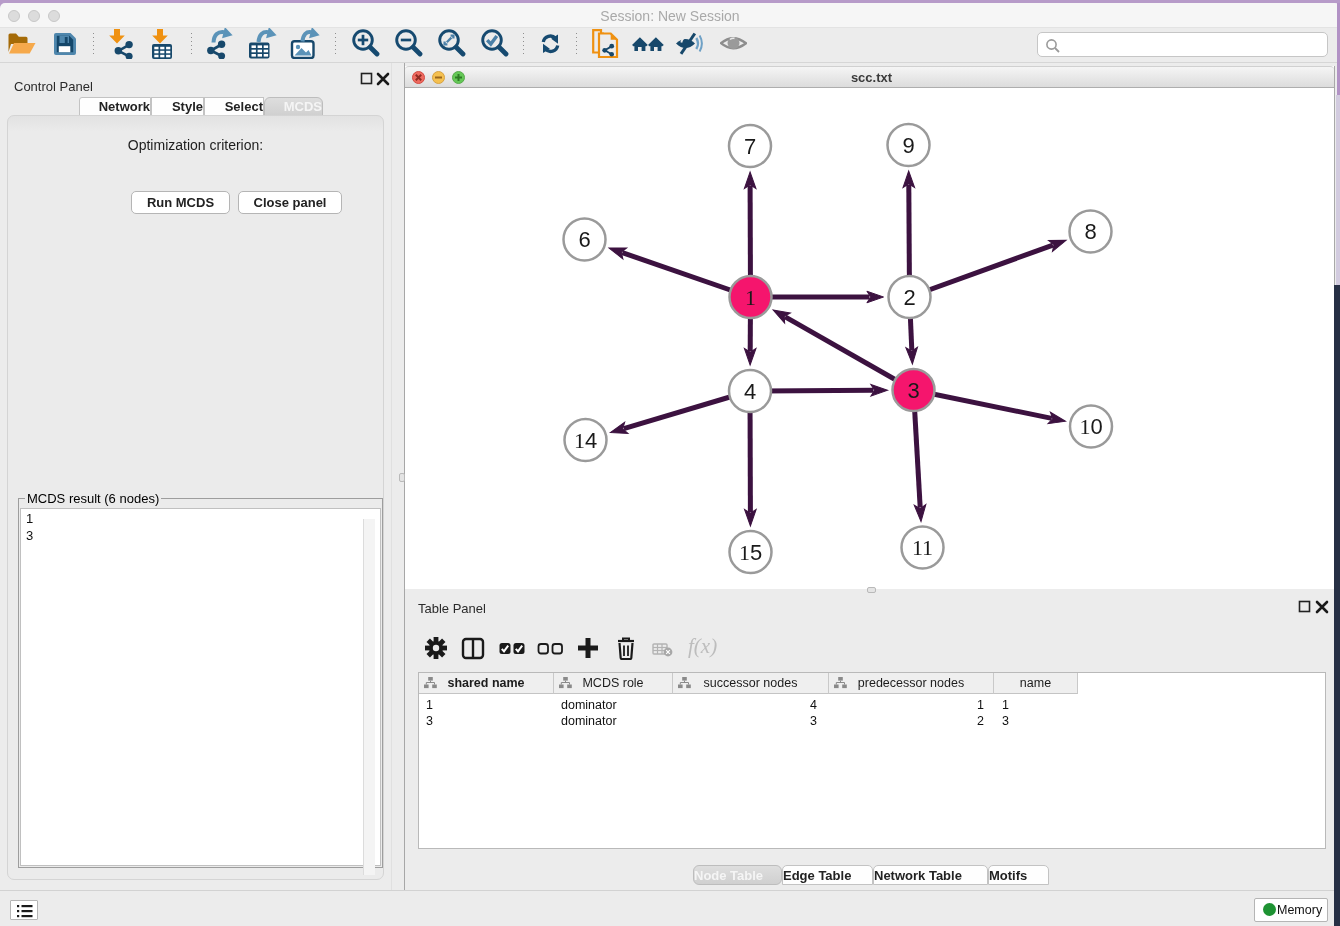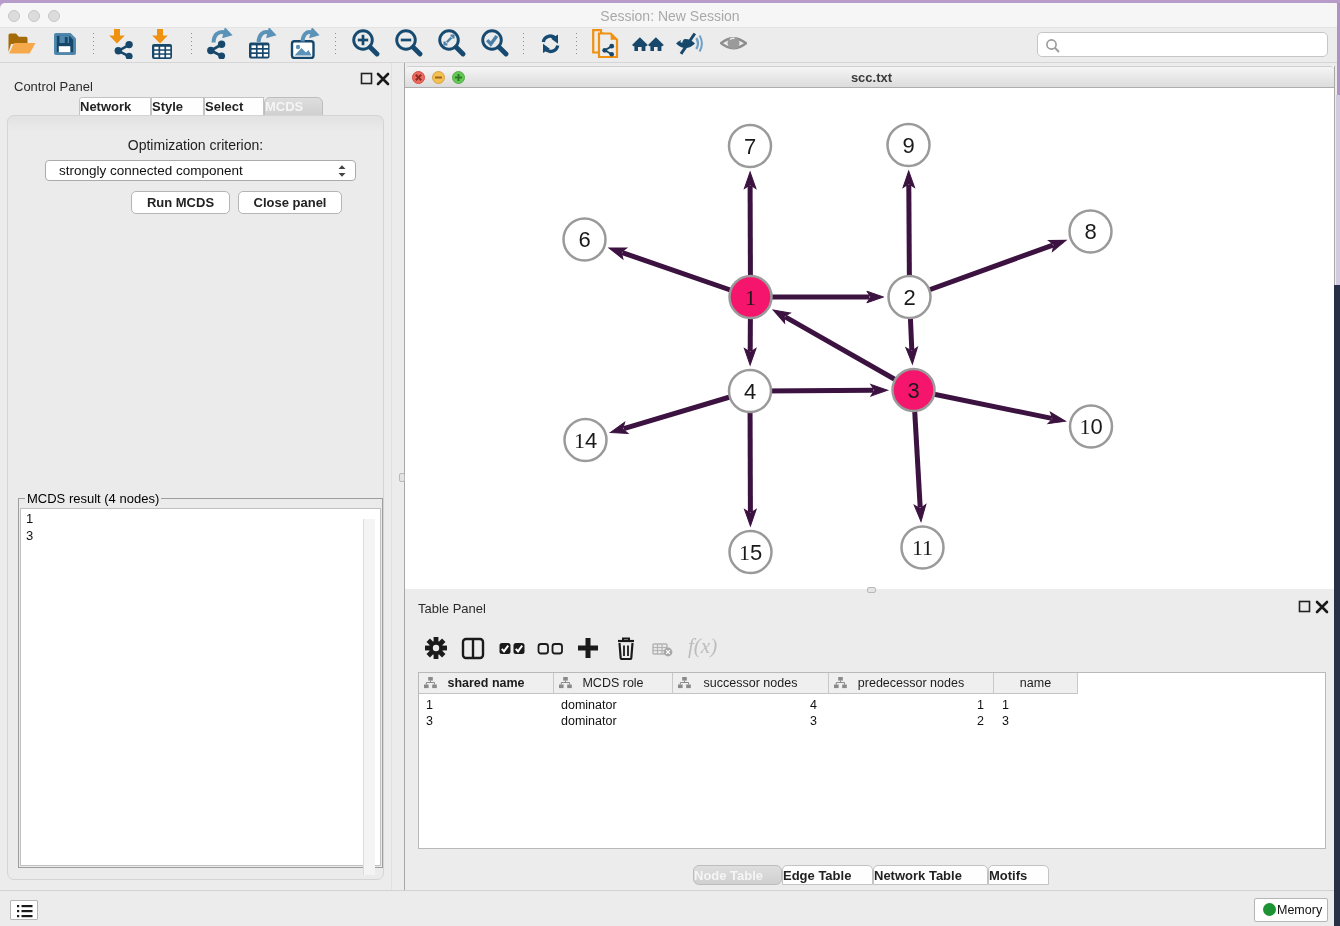--- a/index.html
+++ b/index.html
@@ -16,21 +16,21 @@
 
 #toolbar { left:0; top:28px; width:1340px; height:35px; background:#ececec; border-bottom:1px solid #d6d6d6; }
 .tsep { position:absolute; top:5px; height:24px; width:1px; background-image:linear-gradient(#8f8f8f 30%, rgba(0,0,0,0) 0%); background-size:1px 4px; }
 .ticon { position:absolute; top:3px; }
 #searchbox { position:absolute; left:1037px; top:4px; width:291px; height:25px; background:#fff; border:1px solid #c6c6c6; border-radius:5px; }
 
 
 #cpanel { left:0; top:63px; width:391px; height:827px; background:#ececec; }
 .paneltitle { font-size:13px; color:#2b2b2b; }
 #cp-inner { position:absolute; left:7px; top:52px; width:377px; height:765px; background:linear-gradient(#e2e2e2, #ebebeb 16px); border:1px solid #d4d4d4; border-radius:7px; }
-.tab { position:absolute; top:34px; height:19px; background:#fefefe; border:1px solid #c3c3c3; font-weight:bold; font-size:13px; color:#222; text-align:left; line-height:18px; }
+.tab { position:absolute; top:34px; height:19px; background:#fefefe; border:1px solid #c3c3c3; font-weight:bold; font-size:13px; color:#222; text-align:right; line-height:18px; }
 .btn { position:absolute; background:#ffffff; border:1px solid #b5b5b5; border-radius:5px; font-weight:bold; font-size:13px; color:#222; text-align:center;margin-left:35px; }
 #groupbox { position:absolute; left:18px; top:435px; width:365px; height:370px; border:1px solid #9d9d9d; }
 #gb-label { position:absolute; left:6px; top:-8px; background:#ebebeb; padding:0 2px; font-size:13px; color:#000; }
 #gb-white { position:absolute; left:1px; top:9px; width:361px; height:358px; background:#fff; border:1px solid #c0c0c0; font-size:13px; color:#111; line-height:16.5px; padding:2px 0 0 5px; }
 #gb-scroll { position:absolute; right:5px; top:10px; width:12px; height:356px; background:#f4f4f4; border-left:1px solid #dcdcdc; }
 
 
 #vdivider { left:391px; top:63px; width:14px; height:827px; background:#ececec; border-left:1px solid #e0e0e0; border-right:1px solid #a7a7a7; }
 #vhandle { position:absolute; left:7px; top:410px; width:6px; height:9px; background:#e4e4e4; border:1px solid #b9b9b9; border-radius:2px; }
 
@@ -218,31 +218,25 @@
   <svg style="position:absolute;left:360px;top:9px;" width="30" height="14" viewBox="0 0 30 14">
       <rect x="1.5" y="1.5" width="10" height="10" fill="none" stroke="#222" stroke-width="1.6"></rect>
       <path d="M18 2 L28 12 M28 2 L18 12" stroke="#1a1a1a" stroke-width="2.6" stroke-linecap="round"></path>
     </svg>
   <div class="tab" style="left:79px;width:72px;border-radius:3px 0 0 0;">Network</div>
   <div class="tab" style="left:151px;width:53px;">Style</div>
   <div class="tab" style="left:204px;width:60px;">Select</div>
   <div class="tab seltab" style="left:264px;width:59px;border-radius:6px 6px 0 0;">MCDS</div>
   <div id="cp-inner">
     <div style="position:absolute;left:0;top:21px;width:375px;text-align:center;font-size:14px;color:#1d1d1d;">Optimization criterion:</div>
-    <div style="position:absolute;left:37px;top:44px;width:311px;height:21px;background:#fff;border:1px solid #ababab;border-radius:4px;">
-      <span style="position:absolute;left:13px;top:2px;font-size:13.5px;color:#111;">strongly connected component</span>
-      <svg style="position:absolute;right:8px;top:3px;" width="10" height="14" viewBox="0 0 10 14">
-          <path d="M1.5 5 L5 1.2 L8.5 5 Z M1.5 9 L5 12.8 L8.5 9 Z" fill="#444"></path>
-        </svg>
-    </div>
     <div class="btn" style="left:88px;top:75px;width:99px;height:23px;line-height:21px;">Run MCDS</div>
     <div class="btn" style="left:195px;top:75px;width:104px;height:23px;line-height:21px;">Close panel</div>
   </div>
   <div id="groupbox">
-    <div id="gb-label">MCDS result (4 nodes)</div>
+    <div id="gb-label">MCDS result (6 nodes)</div>
     <div id="gb-white">1<br>3<div id="gb-scroll"></div></div>
   </div>
 </div>
 
 <div class="abs" id="vdivider">
     <div id="vhandle"></div>
   </div>
 
 <div class="abs" id="netwin">
   <div id="nettitle">

